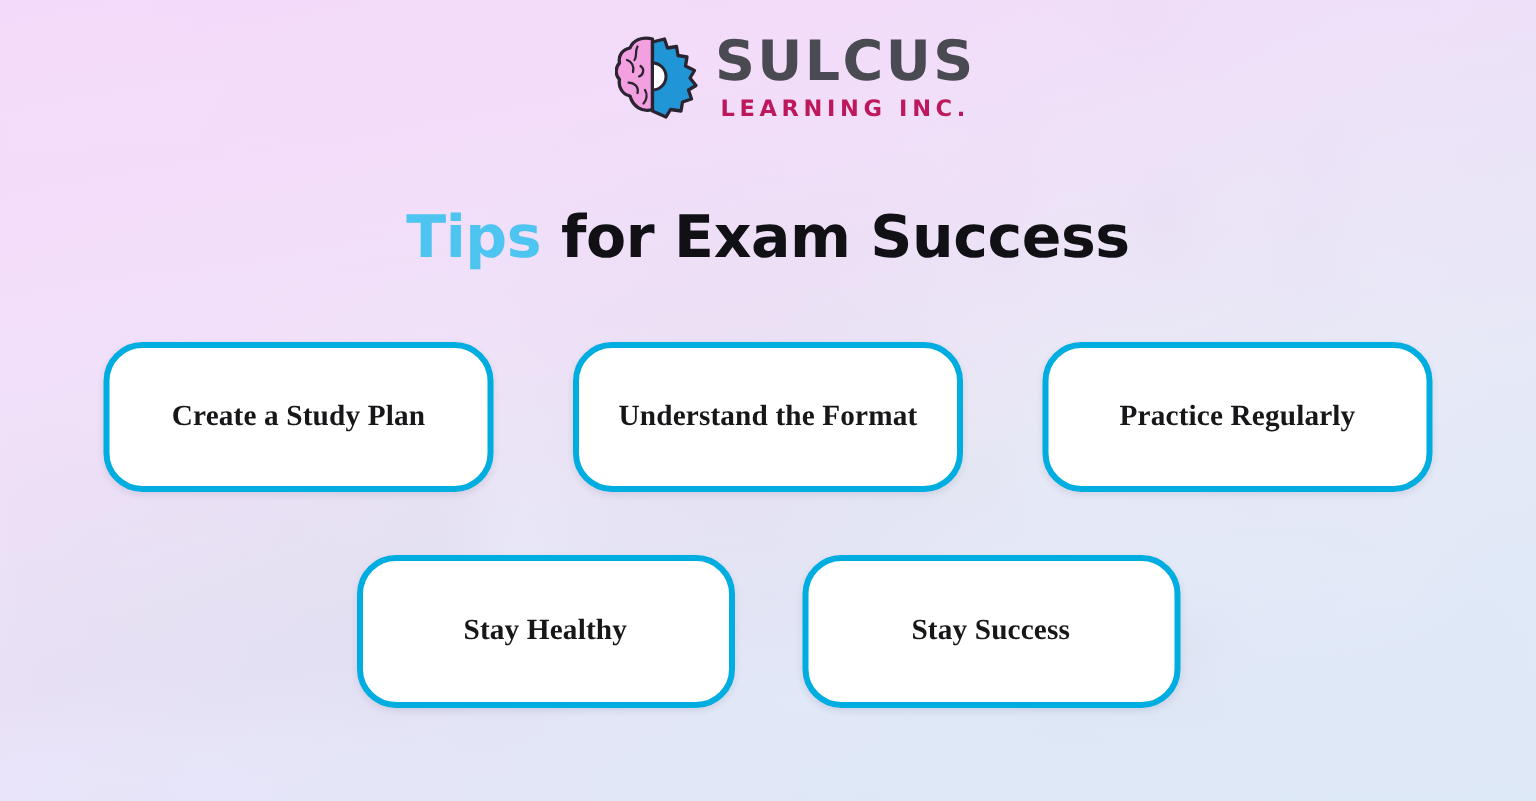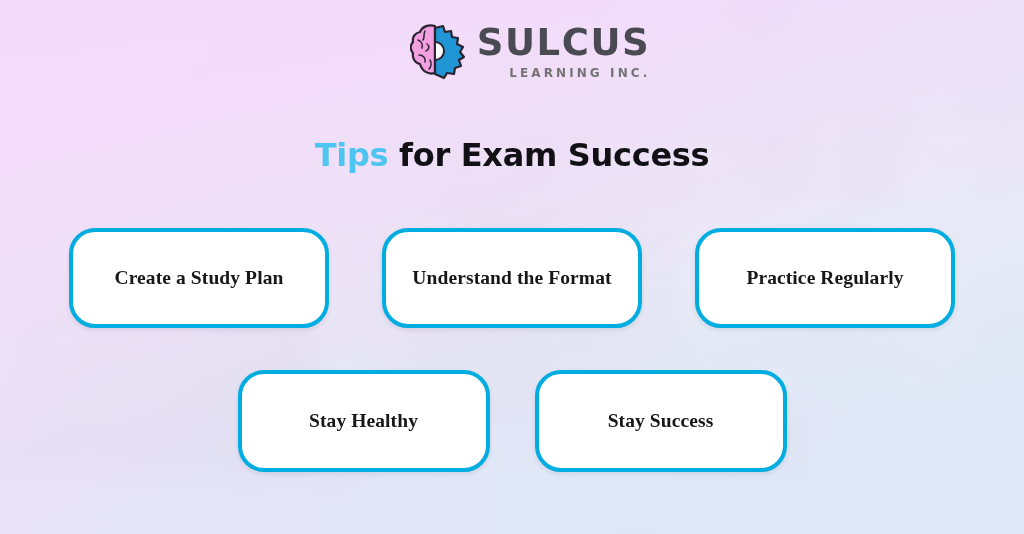--- a/index.html
+++ b/index.html
@@ -135,30 +135,30 @@
     position:absolute; left:0; right:0; top:22px;
     display:flex; align-items:center; justify-content:center; gap:11px;margin-left:36px;
   }
   .logo-mark { width:56px; height:58px; display:block; }
   .logo-text { display:flex; flex-direction:column; line-height:1; }
   .logo-word {
     font-size:37px; font-weight:bold; letter-spacing:1.6px;
     color:#4a4a52; font-family:"DejaVu Sans", sans-serif;
   }
   .logo-sub {
-    font-size:12px; font-weight:bold; letter-spacing:3.1px;
-    color:#737373; margin-top:6px; text-align:right;
+    font-size:15px; font-weight:bold; letter-spacing:3.1px;
+    color:#be185d; margin-top:6px; text-align:center;
     font-family:"DejaVu Sans", sans-serif;
   }
 
   
   .title {
     position:absolute; left:0; right:0; top:136px;
     text-align:center;
-    font-size:32px; font-weight:bold;
+    font-size:39px; font-weight:bold;
     letter-spacing:-.3px;
     color:#111115;
     font-family:"DejaVu Sans", sans-serif;
   }
   .title .accent { color:#4ec4f0; }
 
   
   .row {
     position:absolute; left:0; right:0;
     display:flex; justify-content:center;

